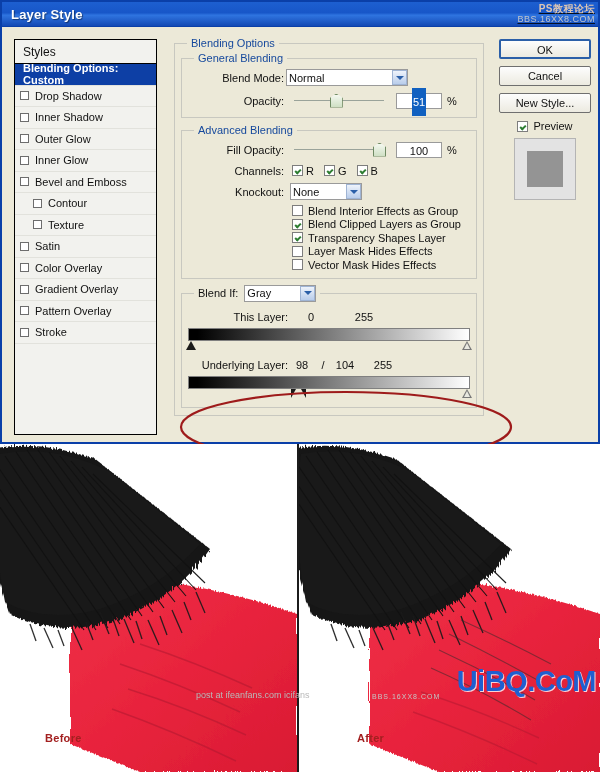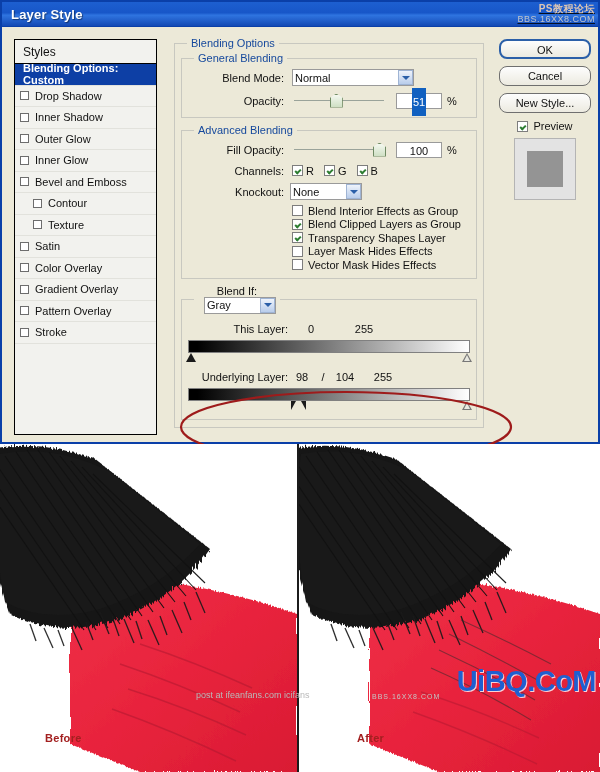--- a/index.html
+++ b/index.html
@@ -136,21 +136,21 @@
     position:absolute;top:0;width:0;height:0;
     border-left:5px solid transparent;border-right:5px solid transparent;
     border-bottom:9px solid #1a1a1a;
   }
 
   
   .right{position:absolute;left:497px;top:12px;width:92px;}
   .btn{
     width:92px;height:20px;line-height:18px;text-align:center;font-size:11px;color:#111;
     background:linear-gradient(to bottom,#fdfdfd,#eceae0);
-    border:1px solid #6f6f6f;border-radius:8px;margin-bottom:7px;box-sizing:border-box;
+    border:1px solid #6f6f6f;border-radius:2px;margin-bottom:7px;box-sizing:border-box;
   }
   .btn.default{border:2px solid #2b5fa8;}
   .preview-row{display:flex;align-items:center;justify-content:center;font-size:11px;color:#111;margin-top:1px;margin-bottom:6px;}
   .preview-row .chk{margin-right:5px;}
   .thumb-box{
     width:62px;height:62px;margin:0 auto;background:#e3e3e3;
     border:1px solid #b4b4b4;box-sizing:border-box;
     display:flex;align-items:center;justify-content:center;
   }
   .thumb-inner{width:36px;height:36px;background:#949494;}
@@ -259,21 +259,21 @@
       <div class="center">
 
         <fieldset class="grp" style="padding:2px 6px 7px 6px;">
           <legend class="grp-t">Blending Options</legend>
 
           <fieldset class="grp" style="padding:1px 6px 6px 6px;margin-top:1px;">
             <legend class="grp-t">General Blending</legend>
 
             <div class="row" style="margin-top:2px;">
               <div class="lbl" style="width:96px;">Blend Mode:</div>
-              <div class="selwrap" style="margin-left:8px;">
+              <div class="selwrap" style="margin-left:2px;">
                 <select class="ps" style="width:122px;">
                   <option>Normal</option>
                 </select>
                 <span class="arrowbtn"></span>
               </div>
             </div>
 
             <div class="row" style="margin-top:2px;">
               <div class="lbl" style="width:96px;">Opacity:</div>
               <div class="slider" style="width:90px;margin-left:10px;">
@@ -345,21 +345,21 @@
                 </div>
                 <div class="optrow">
                   <span class="chk"></span>
                   <span>Vector Mask Hides Effects</span>
                 </div>
               </div>
           </fieldset>
 
           <fieldset class="grp" style="padding:1px 6px 8px 6px;margin-top:6px;">
             <legend class="grp-t" style="font-weight:normal;color:#111;">
-              <span style="display:inline-flex;align-items:center;flex-direction:column;">
+              <span style="display:inline-flex;align-items:center;">
                 <span>Blend If:</span>
                 <span class="selwrap" style="margin-left:6px;">
                   <select class="ps" style="width:72px;">
                     <option>Gray</option>
                   </select>
                   <span class="arrowbtn"></span>
                 </span>
               </span>
             </legend>
 

